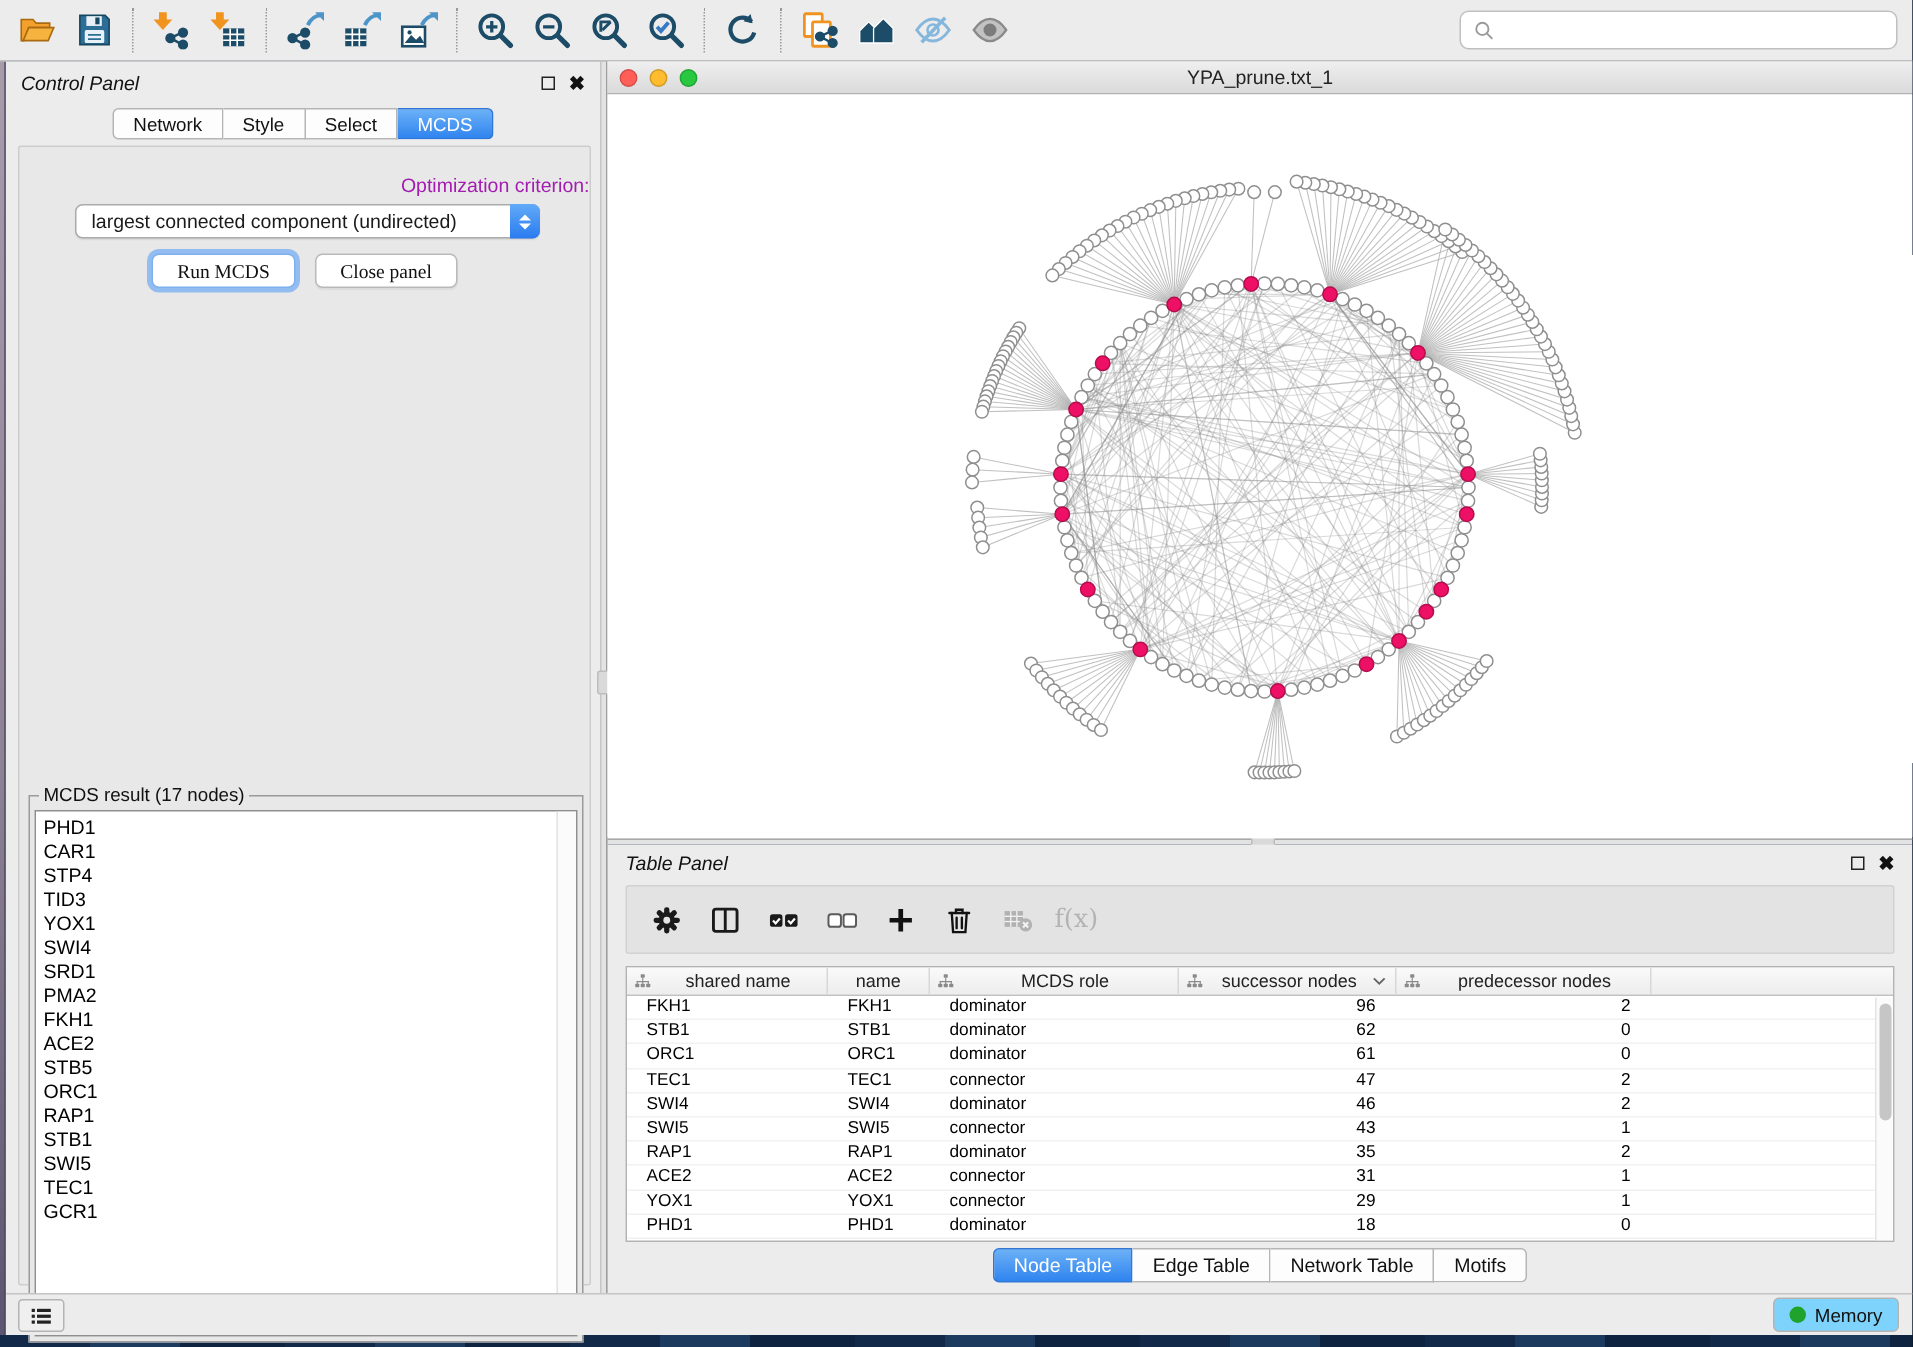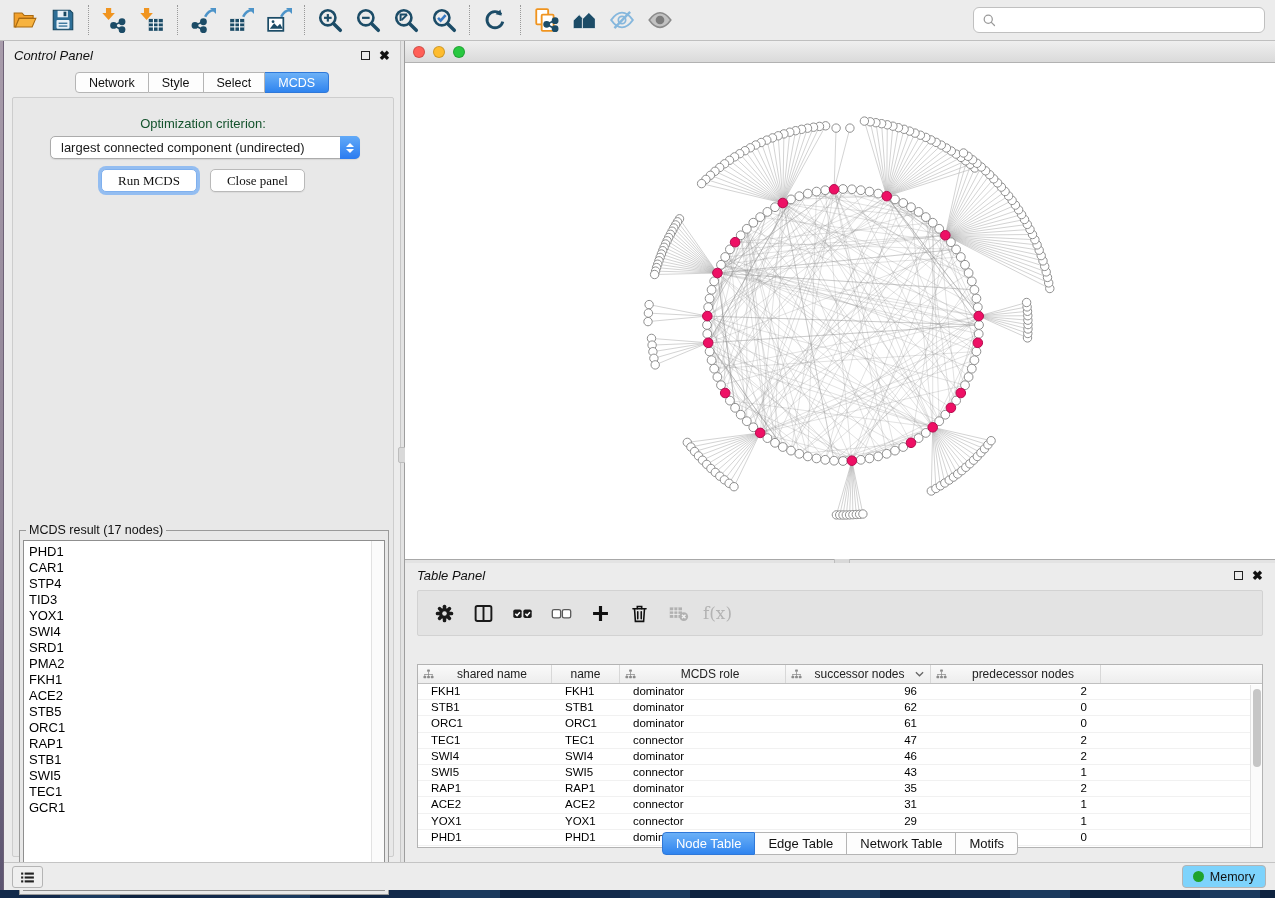--- a/index.html
+++ b/index.html
@@ -34,21 +34,21 @@
   .float-box { width:9px; height:9px; border:1.5px solid #222; display:inline-block; }
   .close-x { font-size:13px; font-weight:bold; color:#111; line-height:1; }
   .cp-tabs { display:flex; justify-content:center; margin-top:3px; position:relative; z-index:2; }
   .tab { height:21px; padding:0 13px; display:flex; align-items:center; background:#fdfdfd;
     border:1px solid #b5b5b5; border-left-width:0; font-size:12.5px; color:#111; }
   .tab:first-child { border-left-width:1px; border-radius:4px 0 0 4px; }
   .tab:last-child { border-radius:0 4px 4px 0; }
   .tab.active { background:linear-gradient(180deg,#6cb1f7,#2f84ef); color:#fff; border-color:#2f78d8; }
   .cp-inner { position:absolute; left:8px; top:56px; width:382px; height:760px;
     background:#e8e8e8; border:1px solid #cdcdcd; border-radius:2px; }
-  .opt-label { text-align:center; margin-top:18px; font-size:13px; color:#14532d; }
+  .opt-label { text-align:right; margin-top:18px; font-size:13px; color:#a21caf; }
   .dropdown { position:absolute; left:37px; top:38px; width:310px; height:23px; background:#fff;
     border:1px solid #ababab; border-radius:5px; display:flex; align-items:center; box-shadow:0 1px 1px rgba(0,0,0,.08); }
   .dropdown .dd-text { flex:1; padding:0 10px; font-size:13px; white-space:nowrap; overflow:hidden; }
   .dd-stepper { width:20px; height:23px; margin:-1px -1px -1px 0; border-radius:0 5px 5px 0;
     background:linear-gradient(180deg,#62aaf8,#2a7bf0); display:flex; flex-direction:column; align-items:center; justify-content:center; gap:2px; }
   .chev { width:0; height:0; border-left:4px solid transparent; border-right:4px solid transparent; }
   .chev.up { border-bottom:4px solid #fff; }
   .chev.down { border-top:4px solid #fff; }
   .btn-row { position:absolute; left:0; top:71px; width:100%; display:flex; justify-content:center; gap:13px; }
   .mac-btn { height:23px; padding:0 16px; background:#fff; border:1px solid #b9b9b9; border-radius:5px;
@@ -80,21 +80,21 @@
 
   
   .table-panel { position:absolute; left:405px; top:563px; width:870px; height:299px; background:#ececec; }
   .tp-titlebar { height:24px; display:flex; align-items:center; padding:0 12px; }
   .tp-toolbar { position:absolute; left:12px; top:27px; width:846px; height:46px; background:#e3e3e3;
     border:1px solid #d2d2d2; border-radius:2px; display:flex; align-items:center; padding-left:14px; gap:14px; }
   .tp-toolbar .tpi { width:25px; height:25px; display:flex; align-items:center; justify-content:center; }
   .tp-toolbar svg { width:21px; height:21px; }
   .fx-label { font-family:"DejaVu Serif",serif; font-size:17px; color:#b3b3b3; }
   .node-table { position:absolute; left:12px; top:81px; width:846px; height:184px; background:#fff;
-    border:1px solid #b3b3b3; overflow:hidden;margin-top:20px; }
+    border:1px solid #b3b3b3; overflow:hidden; }
   .nt-header { display:flex; height:19px; background:linear-gradient(180deg,#fafafa,#ededed); border-bottom:1px solid #c0c0c0; }
   .nt-hcell { display:flex; align-items:center; border-right:1px solid #d8d8d8; font-size:12px; color:#222; padding:0 3px; }
   .nt-hcell .hlabel { flex:1; text-align:center; white-space:nowrap; overflow:hidden; }
   .nt-hcell svg.typ { width:11px; height:11px; margin:0 2px; flex:0 0 auto; }
   .nt-hcell svg.sortchev { width:9px; height:6px; margin-right:3px; flex:0 0 auto; }
   .nt-filler { flex:1; border-right:none; }
   .nt-row { display:flex; height:16.2px; border-bottom:1px solid #f1f1f1; }
   .nt-cell { font-size:11.5px; color:#000; padding:1px 14px 0 13px; white-space:nowrap; overflow:hidden; }
   .nt-cell.num { text-align:right; }
   .c0{width:134px;} .c1{width:68px;} .c2{width:166px;} .c3{width:145px;} .c4{width:170px;}
@@ -359,20 +359,21 @@
 
   <div class="v-splitter">
     <div class="v-grip"></div>
   </div>
   <div class="h-splitter">
     <div class="h-grip"></div>
   </div>
 
   <div class="net-window">
     <div class="net-titlebar">
+      <span class="net-title">YPA_prune.txt_1</span>
       <span class="traffic" id="traffic">
           <span class="light" style="background: rgb(255, 95, 87);"></span>
           <span class="light" style="background: rgb(254, 188, 46);"></span>
           <span class="light" style="background: rgb(40, 200, 64);"></span>
         </span>
     </div>
     <div class="net-canvas">
       <svg id="graph-svg" width="870" height="495" viewBox="0 0 870 495">
           <g stroke="#8d8d8d" stroke-width="0.8" stroke-opacity="0.32">
             <line x1="312.4" y1="210.0" x2="330.1" y2="344.8"></line>

